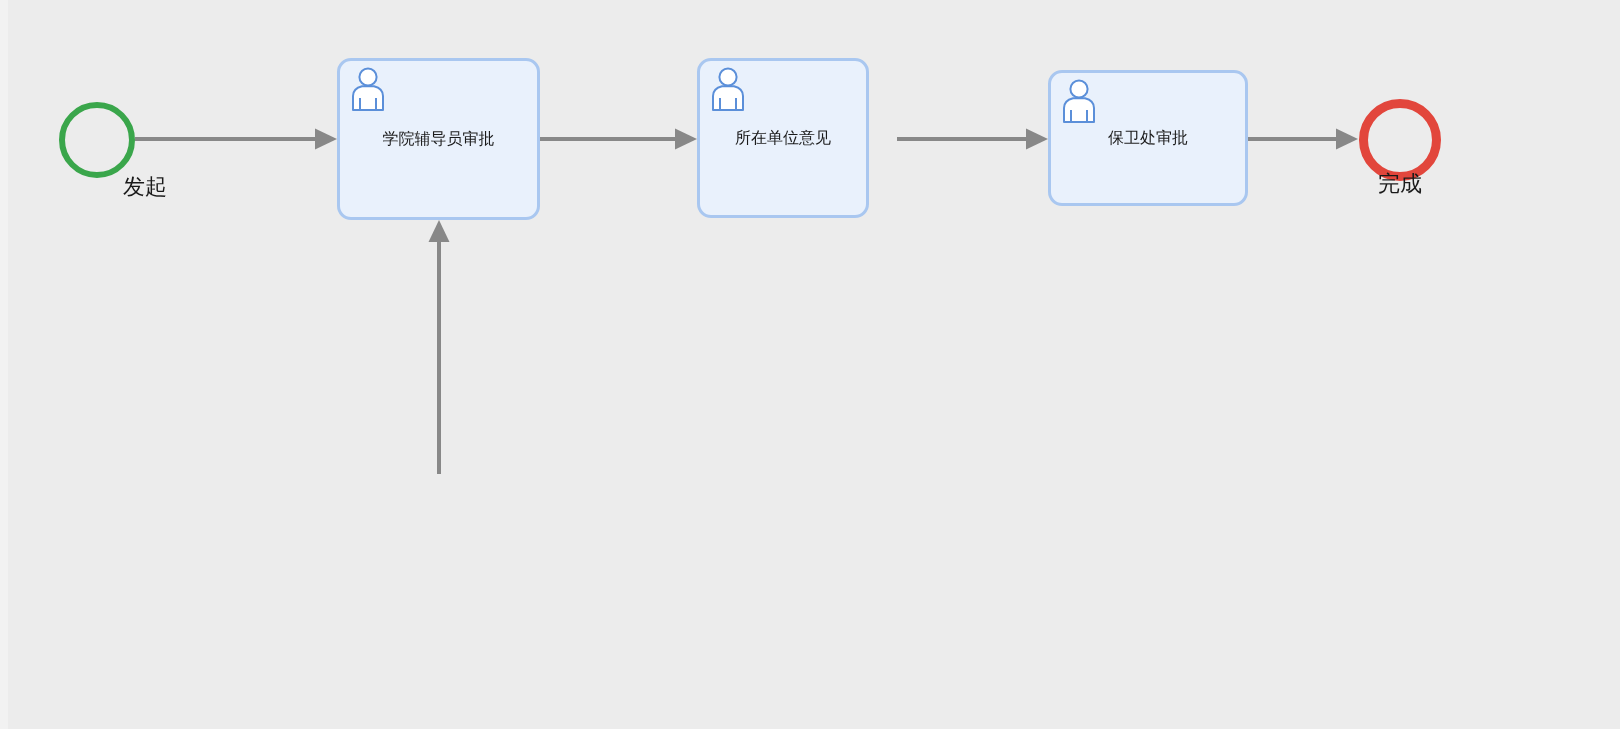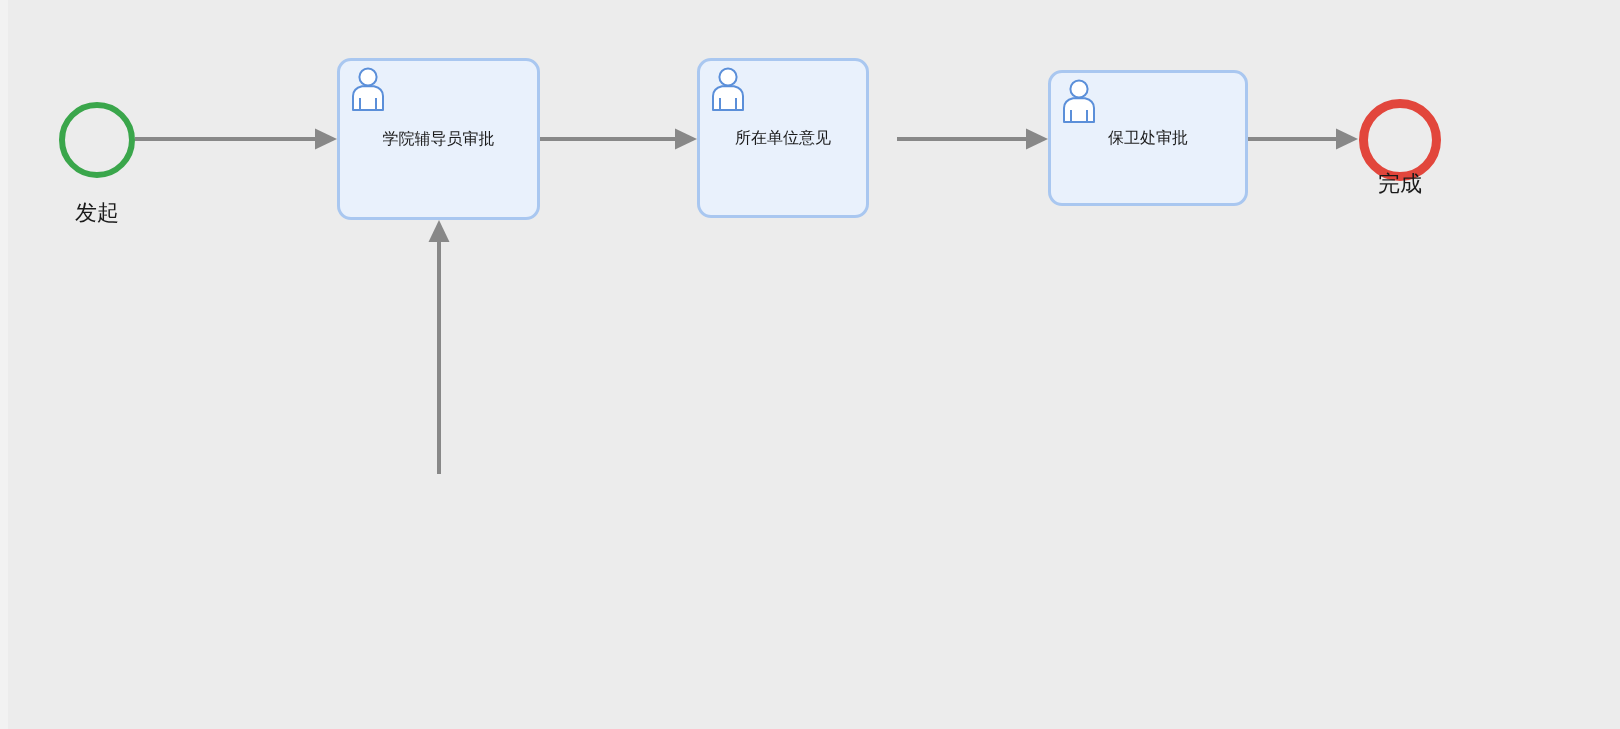--- a/index.html
+++ b/index.html
@@ -67,21 +67,21 @@
     border: 9px solid #e2463c;
   }
   .event-label {
     position: absolute;
     width: 140px;
     text-align: center;
     font-size: 22px;
     color: #1a1a1a;
     white-space: nowrap;
   }
-  .event-label-start { left: 27px; top: 198px; }
+  .event-label-start { left: 27px; top: 172px; text-align: right; }
   .event-label-end   { left: 1330px; top: 169px; }
 </style>
 </head>
 <body>
 
 <div class="canvas">
 
   <div class="side-strip"></div>
 
   <svg class="edges" width="1620" height="729" viewBox="0 0 1620 729">

